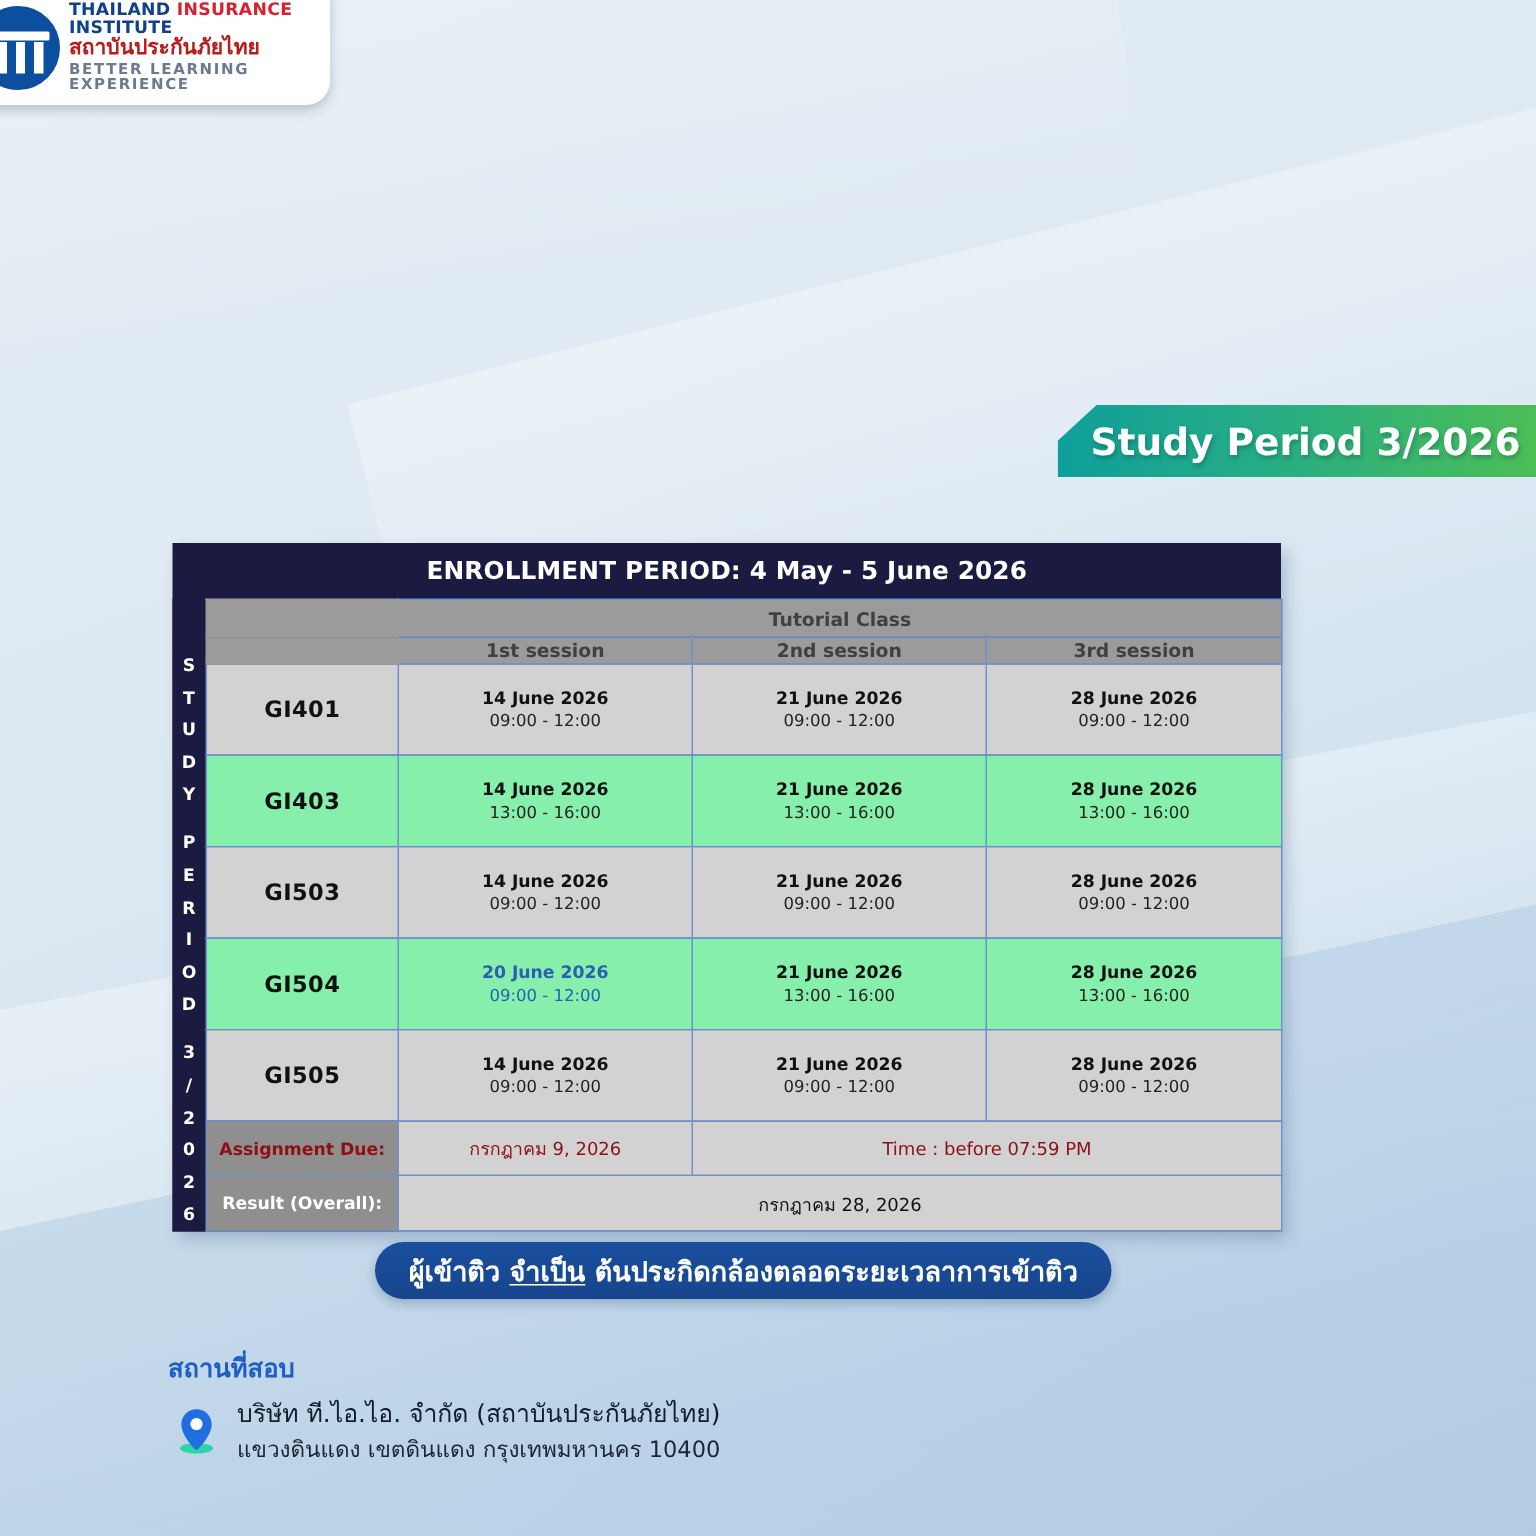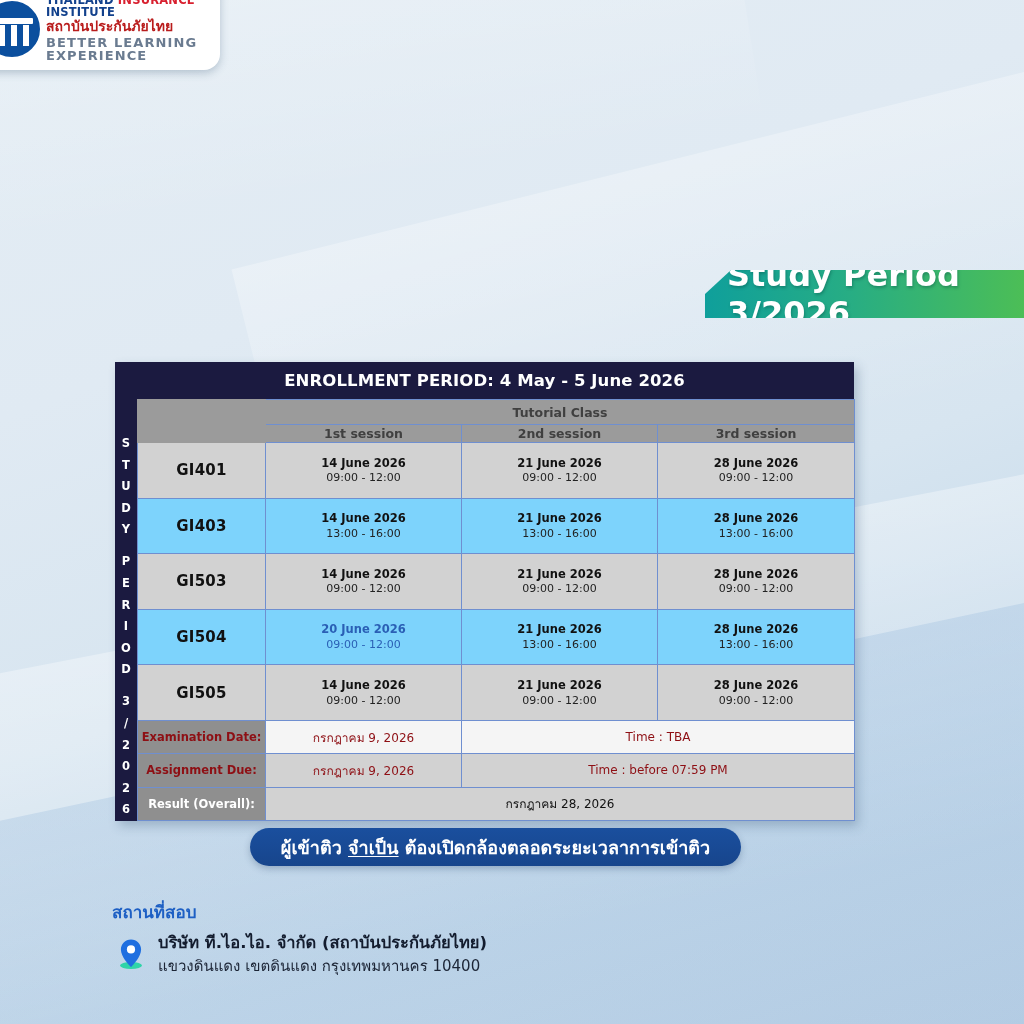--- a/index.html
+++ b/index.html
@@ -95,21 +95,21 @@
         #ffffff 0 6px, transparent 6px 12px,
         #ffffff 12px 18px, transparent 18px 24px,
         #ffffff 24px 30px);
   }
   .logo-text { line-height: 1.0; }
   .logo-l1 { font-size: 11.5px; font-weight: bold; letter-spacing: 0.2px; white-space: nowrap; }
   .logo-l1 .blue { color: #12418c; }
   .logo-l1 .red  { color: #d8202f; }
   .logo-l2 { font-size: 11.5px; font-weight: bold; color: #12418c; letter-spacing: 0.2px; }
   .logo-l3 { font-size: 14px; font-weight: bold; color: #b91c1c; letter-spacing: 0px; margin-top: 1px; }
-  .logo-l4 { font-size: 13px; font-weight: bold; color: #6a7b90; letter-spacing: 1.1px; margin-top: 3px; }
+  .logo-l4 { font-size: 10px; font-weight: bold; color: #6a7b90; letter-spacing: 1.1px; margin-top: 3px; }
 
   
   #title-block {
     position: absolute;
     left: 104px; top: 118px;
     width: 780px;
   }
   .title-line {
     font-size: 47px;
     font-weight: bold;
@@ -130,21 +130,21 @@
     left: 705px; top: 270px;
     width: 319px; height: 48px;
     background: linear-gradient(to right, #0f9f9b 0%, #27ad84 45%, #4cbe56 100%);
     clip-path: polygon(26px 0, 100% 0, 100% 100%, 0 100%, 0 24px);
     display: flex;
     align-items: center;
     padding-left: 22px;
   }
   #study-banner .banner-text {
     color: #ffffff;
-    font-size: 32px;
+    font-size: 25px;
     font-weight: bold;
     letter-spacing: 0px;
     text-shadow: 1px 2px 3px rgba(0,70,60,0.35);
   }
 
   
   #table-card {
     position: absolute;
     left: 115px; top: 362px;
     width: 739px;
@@ -198,21 +198,21 @@
     padding: 0;
     text-align: center;
     vertical-align: middle;
   }
   .hdr-gray   { background: #9b9b9b; color: #404040; font-size: 12.5px; font-weight: bold; }
   .hdr-blank  { background: #9b9b9b; border-color: #9b9b9b !important; }
   .h-tutorial { height: 25px; }
   .h-session  { height: 18px; }
 
   .row-a td { background: #d2d2d2; }
-  .row-b td { background: #7dd3fc; }
+  .row-b td { background: #86efac; }
   .row-course { height: 45px; }
 
   .code {
     font-size: 15px;
     font-weight: bold;
     color: #111111;
     letter-spacing: 0.3px;
   }
   .sess-date {
     font-size: 11.5px;
@@ -296,21 +296,21 @@
   }
   .pin svg { display: block; }
   .pin-shadow {
     width: 22px; height: 7px;
     border-radius: 50%;
     background: #2fd4a8;
     margin-top: -5px;
   }
   .addr-lines { padding-top: 4px; }
   .addr-1 {
-    font-size: 16.5px; font-weight: bold; color: #131c2e; line-height: 1.45;
+    font-size: 16.5px; font-weight: normal; color: #131c2e; line-height: 1.45;
   }
   .addr-2, .addr-3 {
     font-size: 15px; color: #1c2536; line-height: 1.48;
   }
 </style>
 </head>
 <body>
 
 <div id="page">
 
@@ -465,40 +465,35 @@
               <td class="">
                 <div class="sess-date">21 June 2026</div>
                 <div class="sess-time">09:00 - 12:00</div>
               </td>
               <td class="">
                 <div class="sess-date">28 June 2026</div>
                 <div class="sess-time">09:00 - 12:00</div>
               </td>
             </tr>
             <tr class="frow">
-              <td class="flabel red">Examination Date:</td>
-              <td class="fval light red">กรกฎาคม 9, 2026</td>
-              <td class="fval light red" colspan="2">Time :  TBA</td>
-            </tr>
-            <tr class="frow">
               <td class="flabel red">Assignment Due:</td>
               <td class="fval dark red">กรกฎาคม 9, 2026</td>
               <td class="fval dark red" colspan="2">Time : before 07:59 PM</td>
             </tr>
             <tr class="frow">
               <td class="flabel">Result (Overall):</td>
               <td class="fval dark" colspan="3">กรกฎาคม 28, 2026</td>
             </tr>
           </tbody>
       </table>
     </div>
   </div>
 
   <div id="cta">
-    <span class="cta-text"><span>ผู้เข้าติว </span><u>จำเป็น</u><span> ต้องเปิดกล้องตลอดระยะเวลาการเข้าติว</span></span>
+    <span class="cta-text"><span>ผู้เข้าติว </span><u>จำเป็น</u><span> ต้นประกิดกล้องตลอดระยะเวลาการเข้าติว</span></span>
   </div>
 
   <div id="footer">
     <div id="footer-title">สถานที่สอบ</div>
     <div id="footer-body">
       <div class="pin-wrap">
         <div class="pin">
           <svg width="22" height="28" viewBox="0 0 22 28">
             <path d="M11 0.5C5.2 0.5 0.9 5 0.9 10.6c0 7.2 8.2 15.6 9.4 16.8.4.4 1 .4 1.4 0 1.2-1.2 9.4-9.6 9.4-16.8C21.1 5 16.8 .5 11 .5z" fill="#1f6fe0"></path>
             <circle cx="11" cy="10.4" r="4.1" fill="#ffffff"></circle>

